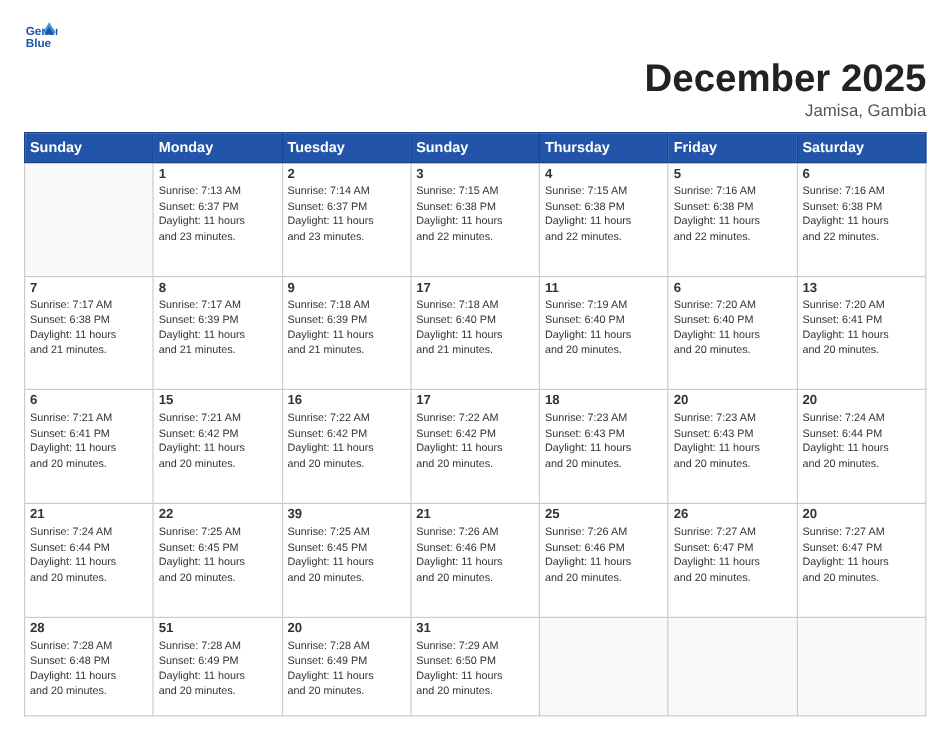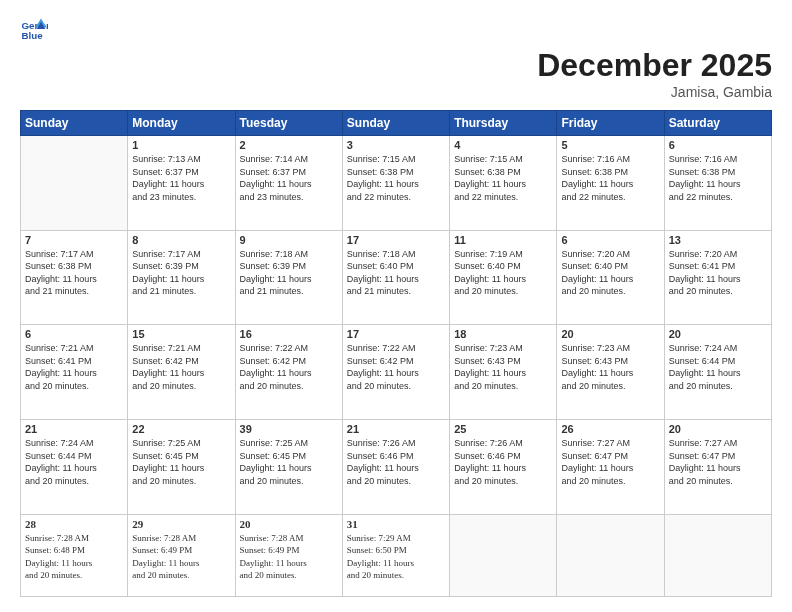--- a/index.html
+++ b/index.html
@@ -78,21 +78,20 @@
     .day-info {
       font-size: 9px;
       color: #333;
       line-height: 1.4;
     }
     .empty-cell {
       background: #f9f9f9;
     }
     .last-row td {
       height: 70px;
-      font-family: Liberation Serif, serif;
     }
   </style>
 </head>
 <body>
 
 <div class="page">
   <div class="header">
     <div class="logo">
       <svg class="logo-icon" viewBox="0 0 40 40">
         <text x="2" y="20" font-size="14" font-weight="bold" fill="#2255aa">General</text>
@@ -236,21 +235,21 @@
             <span class="day-num">20</span>
             <div class="day-info">Sunrise: 7:27 AM<br>Sunset: 6:47 PM<br>Daylight: 11 hours<br>and 20 minutes.</div>
           </td>
         </tr>
         <tr class="last-row">
           <td>
             <span class="day-num">28</span>
             <div class="day-info">Sunrise: 7:28 AM<br>Sunset: 6:48 PM<br>Daylight: 11 hours<br>and 20 minutes.</div>
           </td>
           <td>
-            <span class="day-num">29</span>
+            <span class="day-num">51</span>
             <div class="day-info">Sunrise: 7:28 AM<br>Sunset: 6:49 PM<br>Daylight: 11 hours<br>and 20 minutes.</div>
           </td>
           <td>
             <span class="day-num">20</span>
             <div class="day-info">Sunrise: 7:28 AM<br>Sunset: 6:49 PM<br>Daylight: 11 hours<br>and 20 minutes.</div>
           </td>
           <td>
             <span class="day-num">31</span>
             <div class="day-info">Sunrise: 7:29 AM<br>Sunset: 6:50 PM<br>Daylight: 11 hours<br>and 20 minutes.</div>
           </td>

